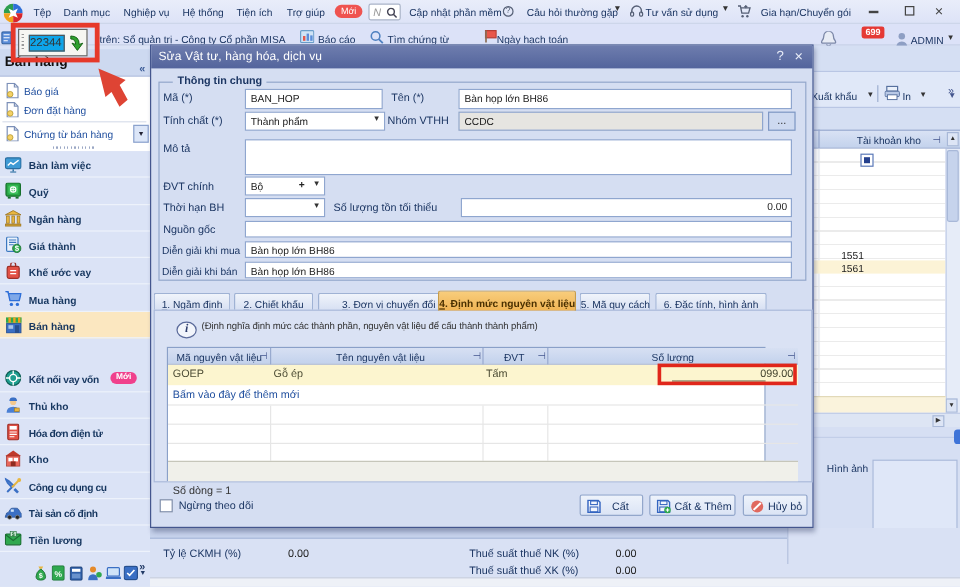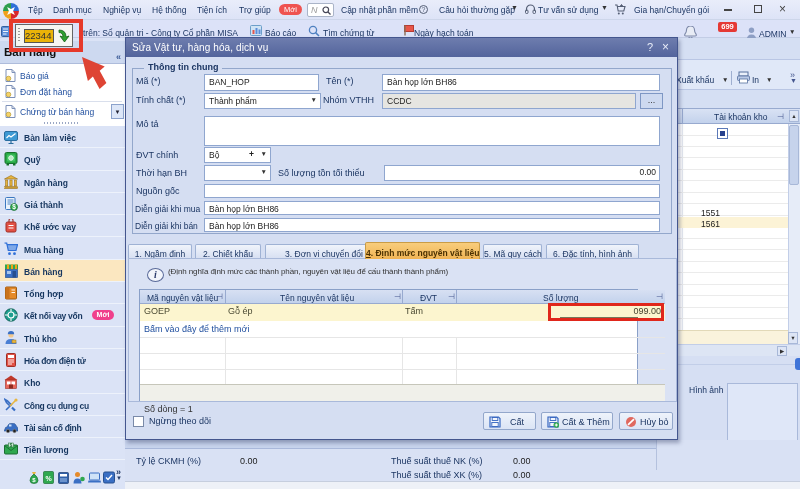--- a/index.html
+++ b/index.html
@@ -187,29 +187,20 @@
             <rect x="1" y="0.5" width="13" height="4.5" fill="#2fa84f"></rect>
             <rect x="3" y="0.5" width="2" height="4.5" fill="#f0a11c"></rect>
             <rect x="7" y="0.5" width="2" height="4.5" fill="#f0a11c"></rect>
             <rect x="11" y="0.5" width="2" height="4.5" fill="#f0a11c"></rect>
             <rect x="1.5" y="5.5" width="12" height="8" fill="#3a6fc4" stroke="#27508f" stroke-width="0.7"></rect>
             <rect x="3" y="7" width="4" height="3" fill="#a8c4ea"></rect>
             <rect x="8.5" y="7" width="3.5" height="6.5" fill="#274f8f"></rect>
           </svg>
           <span>Bán hàng</span>
         </div>
-      <div class="mi" style="top:156.1px;">
-          <svg width="14" height="14" viewBox="0 0 14 14">
-            <rect x="1.5" y="1" width="11" height="12" rx="1" fill="#e58a2a" stroke="#a05c12"></rect>
-            <rect x="1.5" y="1" width="4" height="12" fill="#c9721c"></rect>
-            <line x1="7.5" y1="4" x2="11" y2="4" stroke="#fff" stroke-width="0.9"></line>
-            <line x1="7.5" y1="6.5" x2="11" y2="6.5" stroke="#fff" stroke-width="0.9"></line>
-          </svg>
-          <span>Tổng hợp</span>
-        </div>
       <div class="mi" style="top:178.4px;">
           <svg width="14" height="14" viewBox="0 0 14 14">
             <circle cx="7" cy="7" r="6.2" fill="#1e9e8f" stroke="#0e5f55"></circle>
             <circle cx="7" cy="7" r="3" fill="none" stroke="#fff" stroke-width="1.2"></circle>
             <path d="M7 0.8 v3 M7 10.2 v3 M0.8 7 h3 M10.2 7 h3" stroke="#fff" stroke-width="1.1"></path>
           </svg>
           <span style="letter-spacing:-0.3px;">Kết nối vay vốn</span>
           <span class="moi">Mới</span>
         </div>
       <div class="mi" style="top:200.7px;">
@@ -503,19 +494,19 @@
   </style>
 
   <div class="abs" id="redrect" style="left:9px;top:19px;width:74px;height:33px;border:4px solid #e6392b;z-index:50;"></div>
   <div class="abs" id="redcell" style="left:548px;top:303px;width:116px;height:18px;border:3px solid #e0271b;z-index:50;"></div>
   <svg class="abs" id="redarrow" style="left:78px;top:53px;z-index:51;" width="34" height="40" viewBox="0 0 34 40">
     <polygon points="4,4 26.7,13.6 21.7,17.8 28.4,30.1 21.6,35.9 14.9,23.6 9.9,27.9" fill="#de4434"></polygon>
   </svg>
 
   <div class="abs" id="qpanel" style="left:15px;top:24px;width:58px;height:23px;background:#f6f6f2;border:1px solid #666;z-index:40;">
     <div style="position:absolute;left:2px;top:3px;width:4px;height:15px;background-image:repeating-linear-gradient(#999 0 1px,transparent 1px 3px);width:2px;"></div>
-    <div style="position:absolute;left:8px;top:4px;width:30px;height:14px;border:1.5px solid #555;background:#eab308;font-size:9.5px;color:#333;line-height:11px;padding-left:0;">22344</div>
+    <div style="position:absolute;left:8px;top:4px;width:30px;height:14px;border:1.5px solid #555;background:#0ea5e9;font-size:9.5px;color:#333;line-height:11px;padding-left:0;">22344</div>
     <svg style="position:absolute;left:41px;top:4px;" width="13" height="14" viewBox="0 0 13 14">
         <path d="M2 1 q7 0 7 7 l3-1 -4.5 6 -4.5-6 3 1 q0-4.5-4-4.5 Z" fill="#2fa12f" stroke="#156015" stroke-width="0.8"></path>
       </svg>
   </div>
 
 </div>
 
 </body></html>

